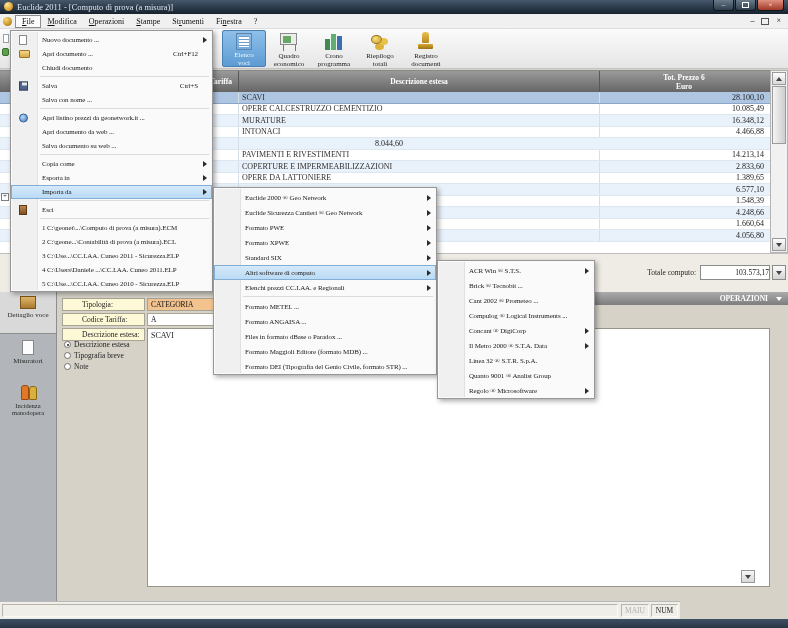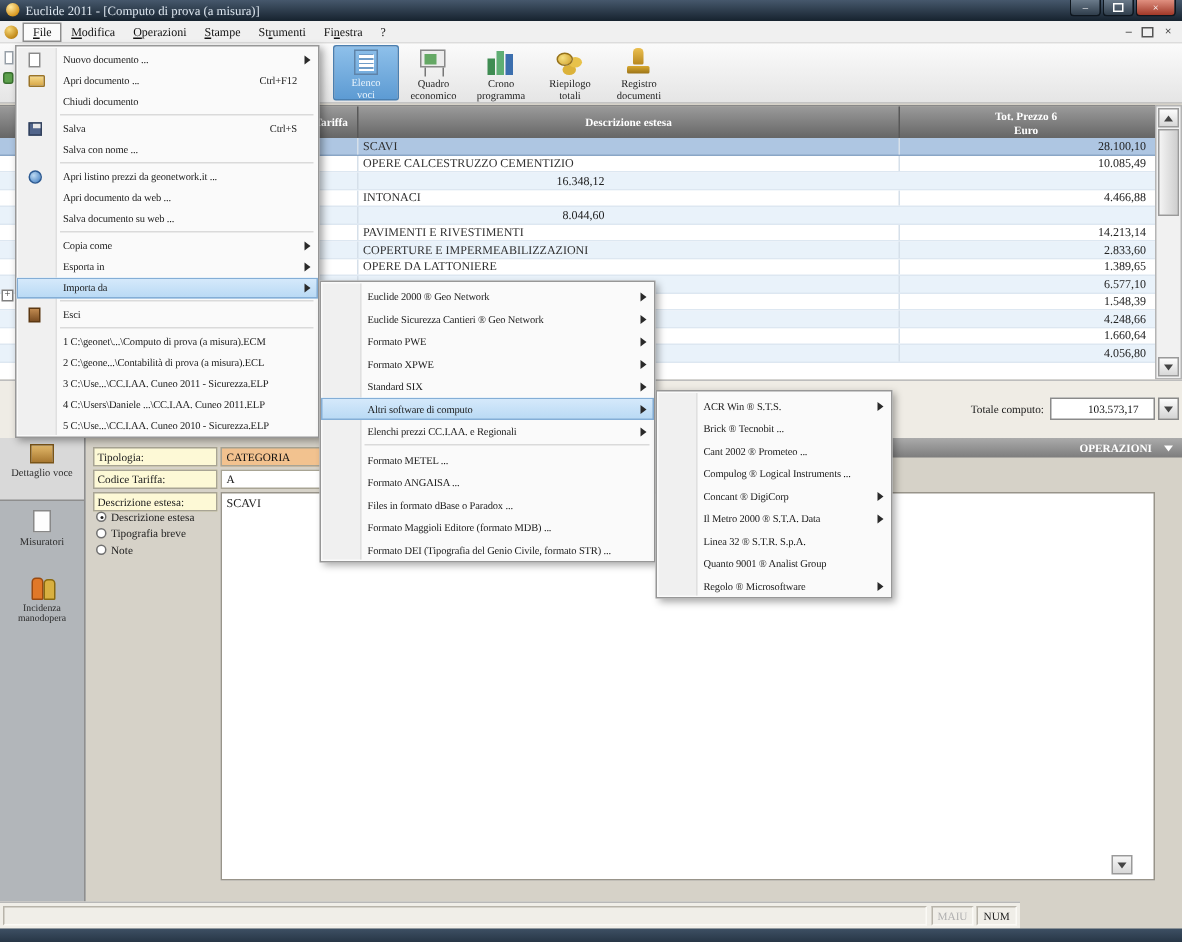--- a/index.html
+++ b/index.html
@@ -79,21 +79,21 @@
           border:1px solid #9a9a9a;display:flex;align-items:center;justify-content:center;box-sizing:border-box;}
   .sc-thumb{position:absolute;left:1px;top:15px;width:14px;height:58px;
           background:linear-gradient(90deg,#f4f4f4,#cecece);border:1px solid #9a9a9a;box-sizing:border-box;}
   .tri-up{width:0;height:0;border-left:3px solid transparent;border-right:3px solid transparent;border-bottom:4px solid #444;}
   .tri-dn{width:0;height:0;border-left:3px solid transparent;border-right:3px solid transparent;border-top:4px solid #444;}
 
   
   .totbar{left:0;top:253px;width:788px;height:39px;background:#efece5;border-top:1px solid #bdbdbd;box-sizing:border-box;}
   .tot-label{position:absolute;right:92px;top:14px;font-size:7.5px;color:#222;}
   .tot-box{position:absolute;right:18px;top:11px;width:70px;height:15px;background:#fff;border:1px solid #8a8a8a;
-           font-size:7.5px;display:flex;align-items:center;justify-content:flex-end;padding-right:10px;box-sizing:border-box;color:#111;}
+           font-size:7.5px;display:flex;align-items:center;justify-content:flex-end;padding-right:0;box-sizing:border-box;color:#111;}
   .tot-combo{position:absolute;right:2px;top:11px;width:14px;height:15px;box-sizing:border-box;
            background:linear-gradient(#fcfcfc,#d4d4d4);border:1px solid #8a8a8a;display:flex;align-items:center;justify-content:center;}
 
   
   .detail{left:57px;top:292px;width:731px;height:309px;background:#d6d2c8;}
   .opsbar{left:440px;top:292px;width:348px;height:13px;background:linear-gradient(#ababab,#7d7d7d);
           color:#fff;font-weight:bold;font-size:7.5px;display:flex;align-items:center;justify-content:flex-end;
           padding-right:20px;box-sizing:border-box;}
   .ops-arrow{position:absolute;right:6px;top:5px;width:0;height:0;
           border-left:3px solid transparent;border-right:3px solid transparent;border-top:4px solid #fff;}
@@ -103,21 +103,21 @@
   .sb-it1{top:0;height:42px;background:#d9d9d9;border-bottom:1px solid #8e8e8e;padding-top:4px;box-sizing:border-box;}
   .sb-it2{top:48px;} .sb-it3{top:92px;}
   .i-box{width:16px;height:13px;margin:0 auto;background:linear-gradient(#e2b86a,#a87830);border:1px solid #7a5518;box-sizing:border-box;}
   .i-doc{width:12px;height:15px;margin:0 auto;background:#fdfdfd;border:1px solid #888;box-sizing:border-box;}
   .i-people{position:relative;width:18px;height:16px;margin:0 auto;}
   .i-people::before{content:"";position:absolute;left:2px;top:1px;width:6px;height:13px;background:#e07828;
           border:1px solid #9a4a10;border-radius:3px 3px 1px 1px;}
   .i-people::after{content:"";position:absolute;left:10px;top:2px;width:6px;height:12px;background:#d8b040;
           border:1px solid #8a6a10;border-radius:3px 3px 1px 1px;}
   .flabel{position:absolute;left:62px;width:83px;height:13px;background:#fdf9d6;border:1px solid #a8a494;
-          font-size:7.5px;display:flex;align-items:center;padding-left:2px;box-sizing:border-box;color:#222;}
+          font-size:7.5px;display:flex;align-items:center;padding-left:19px;box-sizing:border-box;color:#222;}
   .fval{position:absolute;left:147px;width:165px;height:13px;background:#fff;border:1px solid #a8a494;
           font-size:7.5px;display:flex;align-items:center;padding-left:3px;box-sizing:border-box;color:#111;}
   .fval.cat{background:#f2c28f;}
   .bigwhite{left:147px;top:328px;width:623px;height:259px;background:#fff;border:1px solid #98948a;
           box-sizing:border-box;font-size:8px;color:#222;padding:2px 3px;}
   .bw-btn{position:absolute;right:14px;bottom:3px;width:14px;height:13px;box-sizing:border-box;
           background:linear-gradient(#f6f6f6,#d8d8d8);border:1px solid #9a9a9a;display:flex;align-items:center;justify-content:center;}
   .radio-row{position:absolute;left:64px;display:flex;align-items:center;gap:3px;font-size:7.5px;color:#222;}
   .rdot{width:7px;height:7px;border-radius:50%;background:#fff;border:1px solid #707070;position:relative;box-sizing:border-box;}
   .rdot.on::after{content:"";position:absolute;left:1.5px;top:1.5px;width:2.5px;height:2.5px;border-radius:50%;background:#222;}
@@ -232,20 +232,21 @@
         <div class="c-desc">SCAVI</div>
         <div class="c-val">28.100,10</div>
       </div>
     <div class="trow">
         <div class="c-tar"></div>
         <div class="c-desc">OPERE CALCESTRUZZO CEMENTIZIO</div>
         <div class="c-val">10.085,49</div>
       </div>
     <div class="trow blue">
         <div class="c-tar"></div>
+        <div class="c-desc">MURATURE</div>
         <div class="c-val">16.348,12</div>
       </div>
     <div class="trow">
         <div class="c-tar"></div>
         <div class="c-desc">INTONACI</div>
         <div class="c-val">4.466,88</div>
       </div>
     <div class="trow blue">
         <div class="c-tar"></div>
         <div class="c-val">8.044,60</div>

